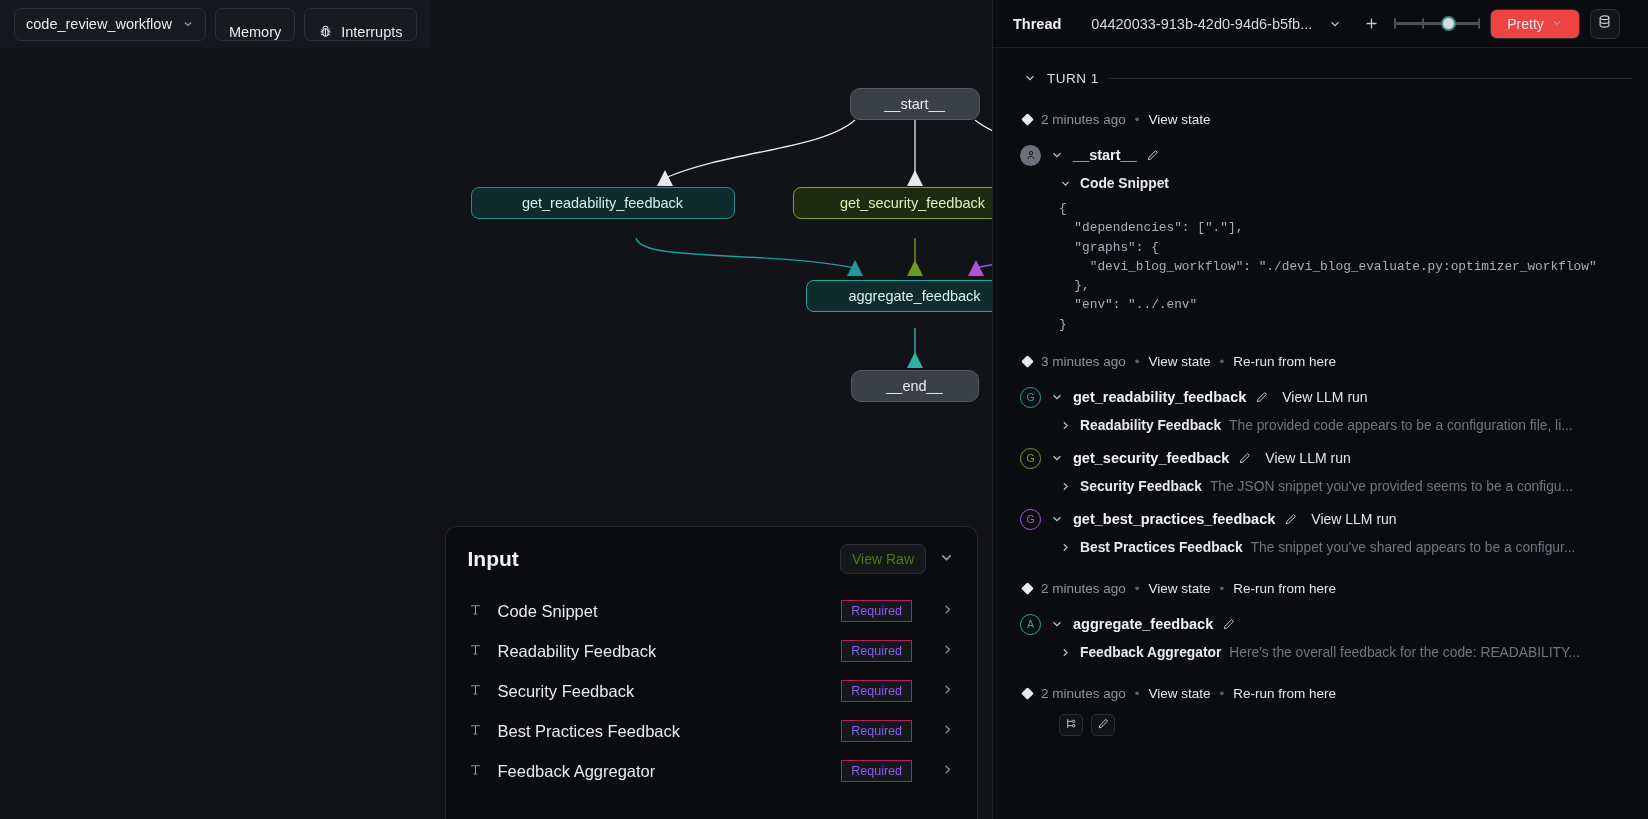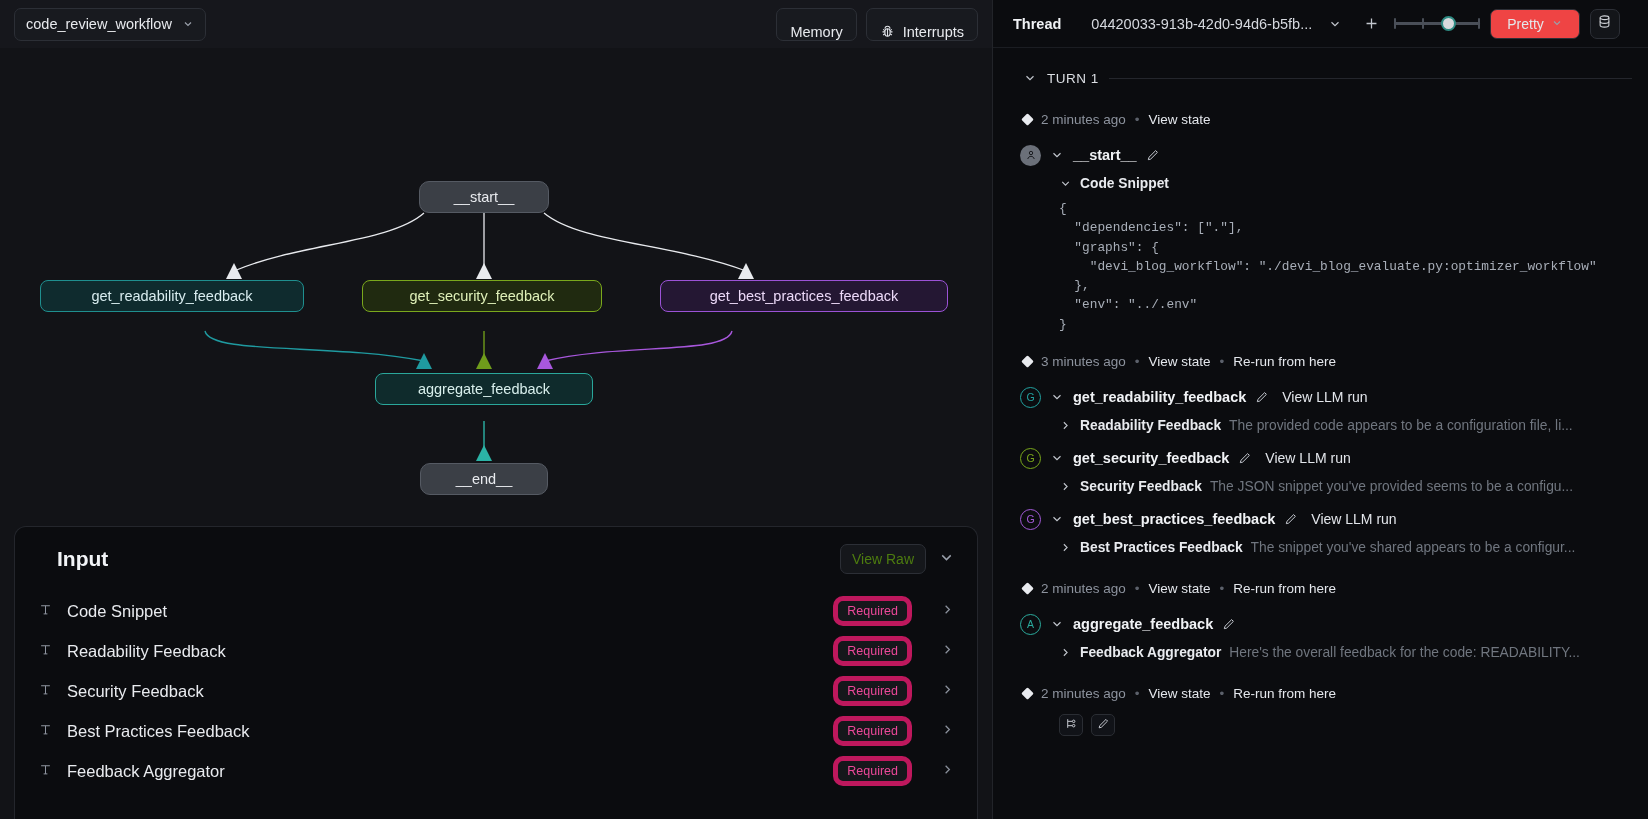--- a/index.html
+++ b/index.html
@@ -9,24 +9,23 @@
     font-family: "Liberation Sans", sans-serif;
     color: #e6e8ec;
     overflow: hidden;
   }
   .app { display: flex; width: 1648px; height: 819px; }
 
   
   .left {
     width: 993px; height: 819px;
     background: #121317;
-    display: flex; flex-direction: column;
+    display: flex; flex-direction: row;
     position: relative;
     border-right: 1px solid #222429;
-    gap: 45px;
   }
   .left-top {
     height: 48px; flex: none;
     display: flex; align-items: center;
     padding: 0 14px;
     background: #16171c;
   }
   .graph-select {
     display: flex; align-items: center; gap: 10px;
     height: 33px; padding: 0 11px;
@@ -82,40 +81,39 @@
     background: #0b0c0f;
     border: 1px solid #24262c;
     border-bottom: none;
     border-radius: 12px 12px 0 0;
     padding: 0 22px;
     overflow: hidden;
   }
   .input-head {
     display: flex; align-items: center;
     height: 64px;
-    margin-left: 20px;
   }
   .input-title { font-size: 21px; font-weight: 700; color: #f2f4f7; }
   .view-raw {
     height: 30px; padding: 0 11px;
     border: 1px solid #2c2f36; border-radius: 7px;
     background: #15171b; color: #4d7c0f; font-size: 14px;
     display: flex; align-items: center; cursor: pointer;
   }
   .head-chev { margin-left: 12px; cursor: pointer; color:#9aa0ab; }
   .field-row {
     display: flex; align-items: center;
     height: 40px;
     gap: 14px;
   }
   .ticon { color: #9096a1; width: 16px; text-align:center; flex:none; }
   .fname { font-size: 16.5px; color: #e9ebef; flex: 1; }
   .req {
-    font-size: 12.5px; color: #ec4899;
-    border: 5px solid #be185d; border-radius: 10px;
+    font-size: 12.5px; color: #8b5cf6;
+    border: 1px solid #be185d; border-radius: 0;
     padding: 3px 9px; background: #15171b;
   }
   .row-chev { color: #8a909b; margin-left: 14px; }
 
   
   .right {
     width: 655px; height: 819px;
     background: #0b0c0f;
     display: flex; flex-direction: column;
   }

